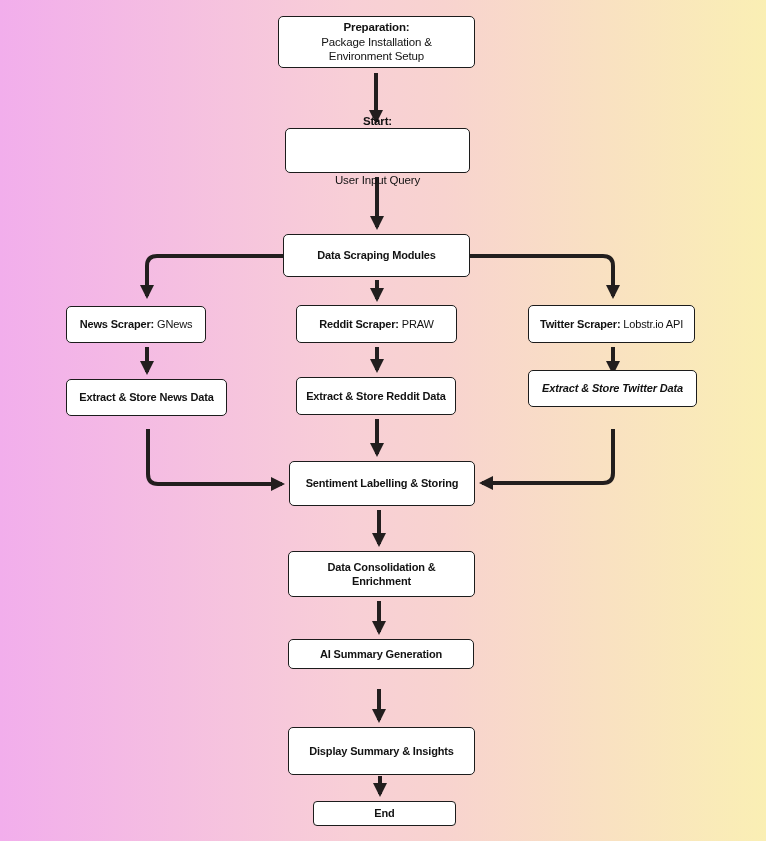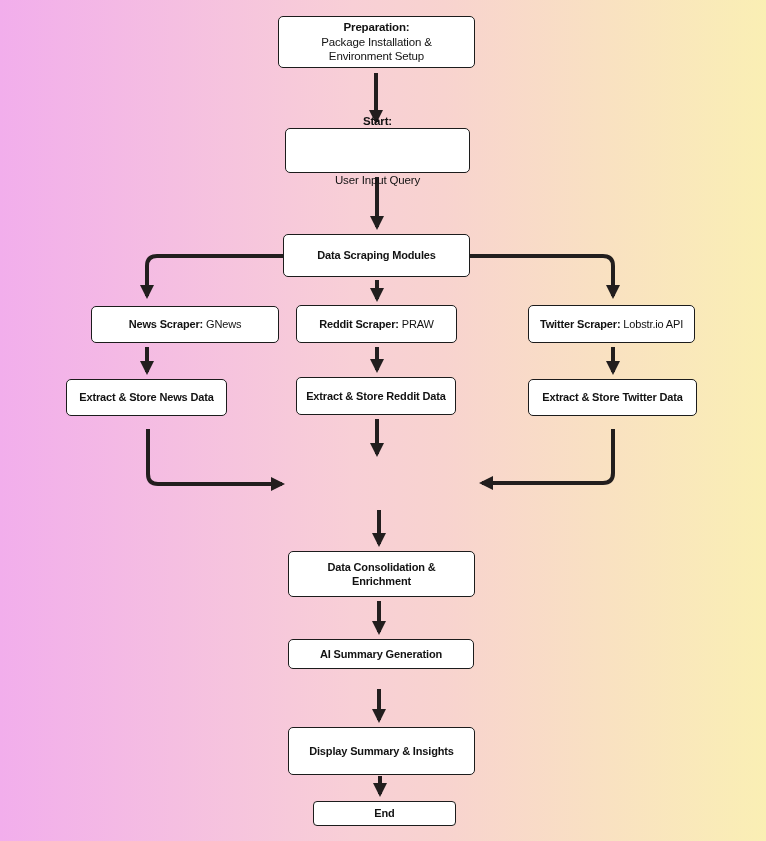--- a/index.html
+++ b/index.html
@@ -35,26 +35,26 @@
   .node .t { font-weight:700; font-size:11.5px; white-space:pre-line; }
   .node .b { font-weight:400; font-size:11.5px; white-space:pre-line;text-align:center; }
   .node .lbl { font-weight:700; white-space:pre-line; }
   .node .inline-lbl { white-space:nowrap; }
   .node .bold { font-weight:700; }
   .node .rest { font-weight:400; }
   
   .n-preparation    { left:278px; top:16px;  width:197px; height:52px; }
   .n-start          { left:285px; top:128px; width:185px; height:45px;gap:44px; }
   .n-scraping       { left:283px; top:234px; width:187px; height:43px;text-align:right; }
-  .n-news           { left:66px;  top:306px; width:188px; height:37px;margin-left:25px; }
+  .n-news           { left:66px;  top:306px; width:140px; height:37px; }
   .n-reddit         { left:296px; top:305px; width:161px; height:38px; }
   .n-twitter        { left:528px; top:305px; width:167px; height:38px; }
   .n-extract-news   { left:66px;  top:379px; width:161px; height:37px; }
   .n-extract-reddit { left:296px; top:377px; width:160px; height:38px; }
-  .n-extract-twitter{ left:528px; top:379px; width:169px; height:37px; }
+  .n-extract-twitter{ left:528px; top:370px; width:169px; height:37px;font-style:italic; }
   .n-sentiment      { left:289px; top:461px; width:186px; height:45px; }
   .n-consolidation  { left:288px; top:551px; width:187px; height:46px; }
   .n-ai-summary     { left:288px; top:639px; width:186px; height:30px; }
   .n-display        { left:288px; top:727px; width:187px; height:48px; }
   .n-end            { left:313px; top:801px; width:143px; height:25px; border-radius:4px; }
 </style>
 </head>
 <body>
 
 <div class="canvas">
@@ -114,20 +114,23 @@
   </div>
 
   <div class="node n-extract-reddit">
     <span class="lbl">Extract &amp; Store Reddit Data</span>
   </div>
 
   <div class="node n-extract-twitter">
     <span class="lbl">Extract &amp; Store Twitter Data</span>
   </div>
 
+  <div class="node n-sentiment">
+    <span class="lbl">Sentiment Labelling &amp; Storing</span>
+  </div>
 
   <div class="node n-consolidation">
     <span class="lbl">Data Consolidation &amp;
 Enrichment</span>
   </div>
 
   <div class="node n-ai-summary">
     <span class="lbl">AI Summary Generation</span>
   </div>
 

